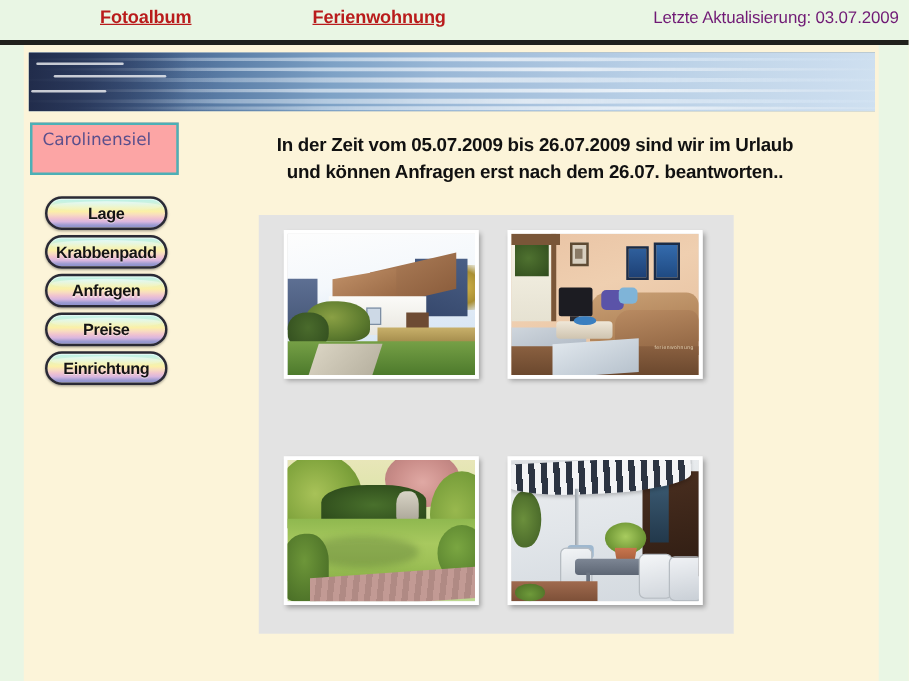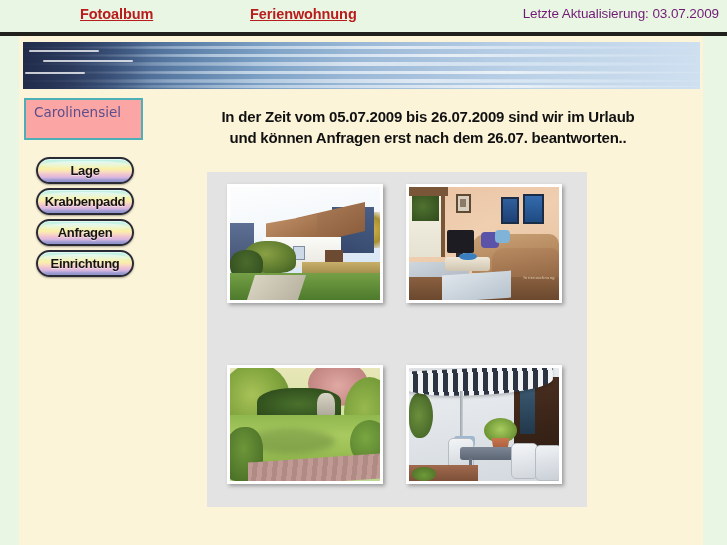--- a/index.html
+++ b/index.html
@@ -333,20 +333,23 @@
   <div class="nav-button">
     <span>Lage</span>
   </div>
   <div class="nav-button">
     <span>Krabbenpadd</span>
   </div>
   <div class="nav-button">
     <span>Anfragen</span>
   </div>
   <div class="nav-button">
+    <span>Preise</span>
+  </div>
+  <div class="nav-button">
     <span>Einrichtung</span>
   </div>
 </div>
 
 <div id="gallery">
 
   <div class="photo" id="photo-house" title="Haus Außenansicht mit Garten">
     <div class="inner">
       <div class="house-sky"></div>
       <div class="house-tree"></div>

